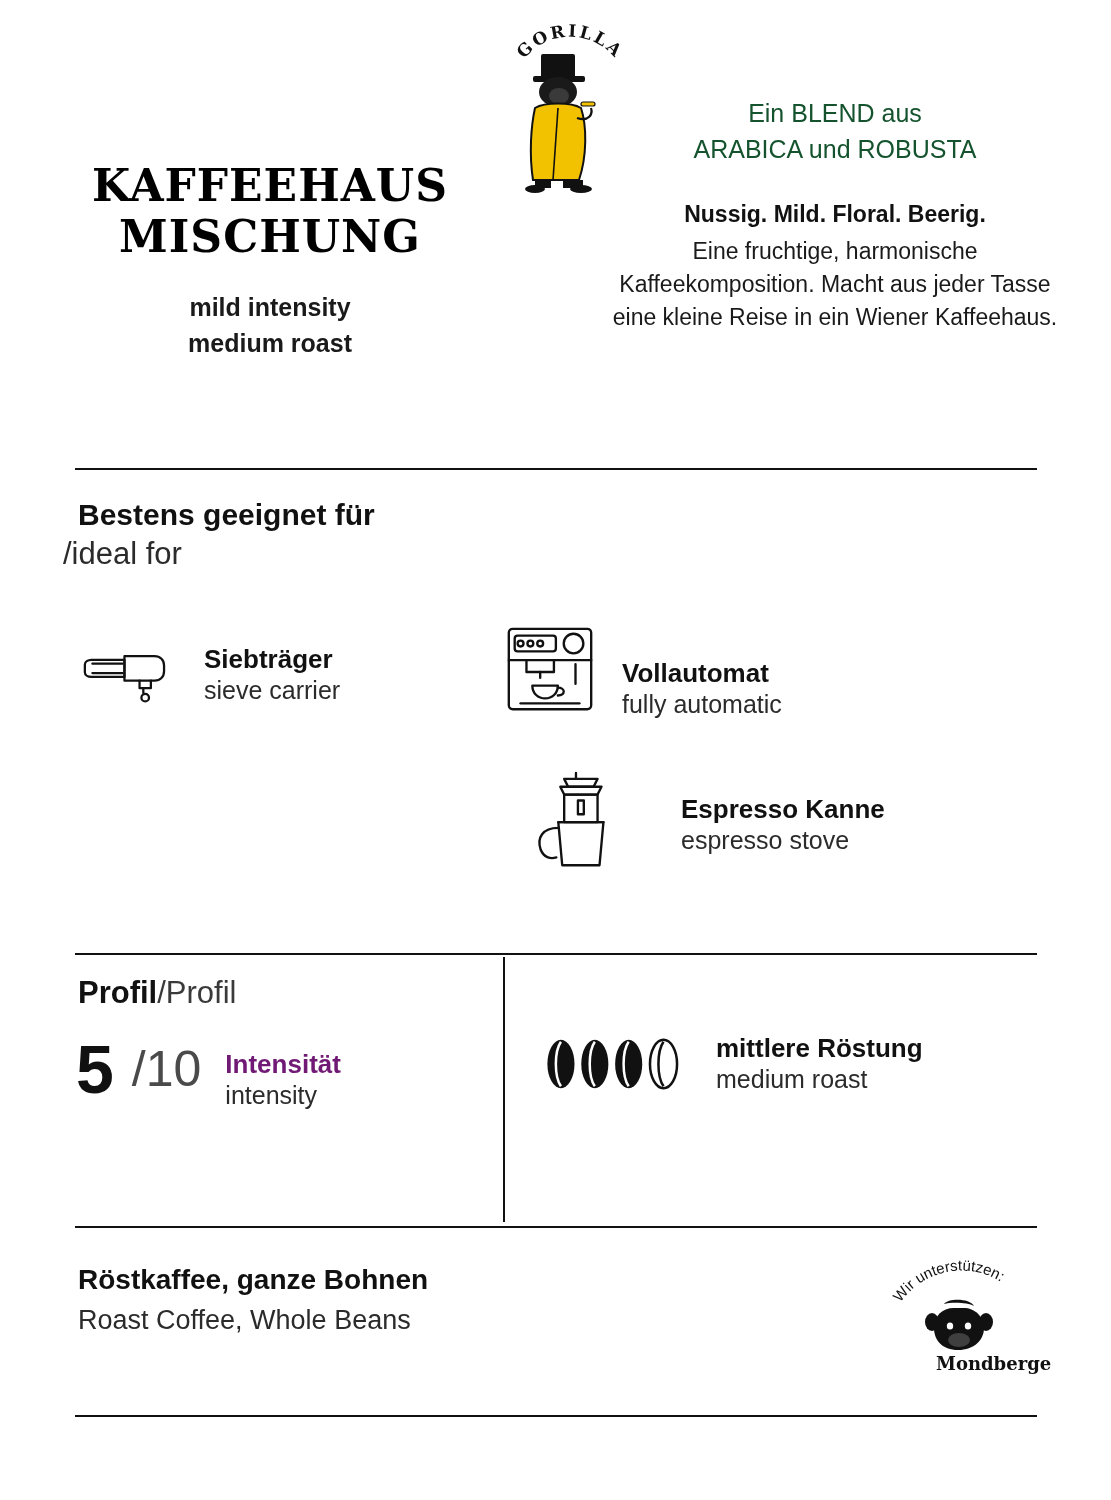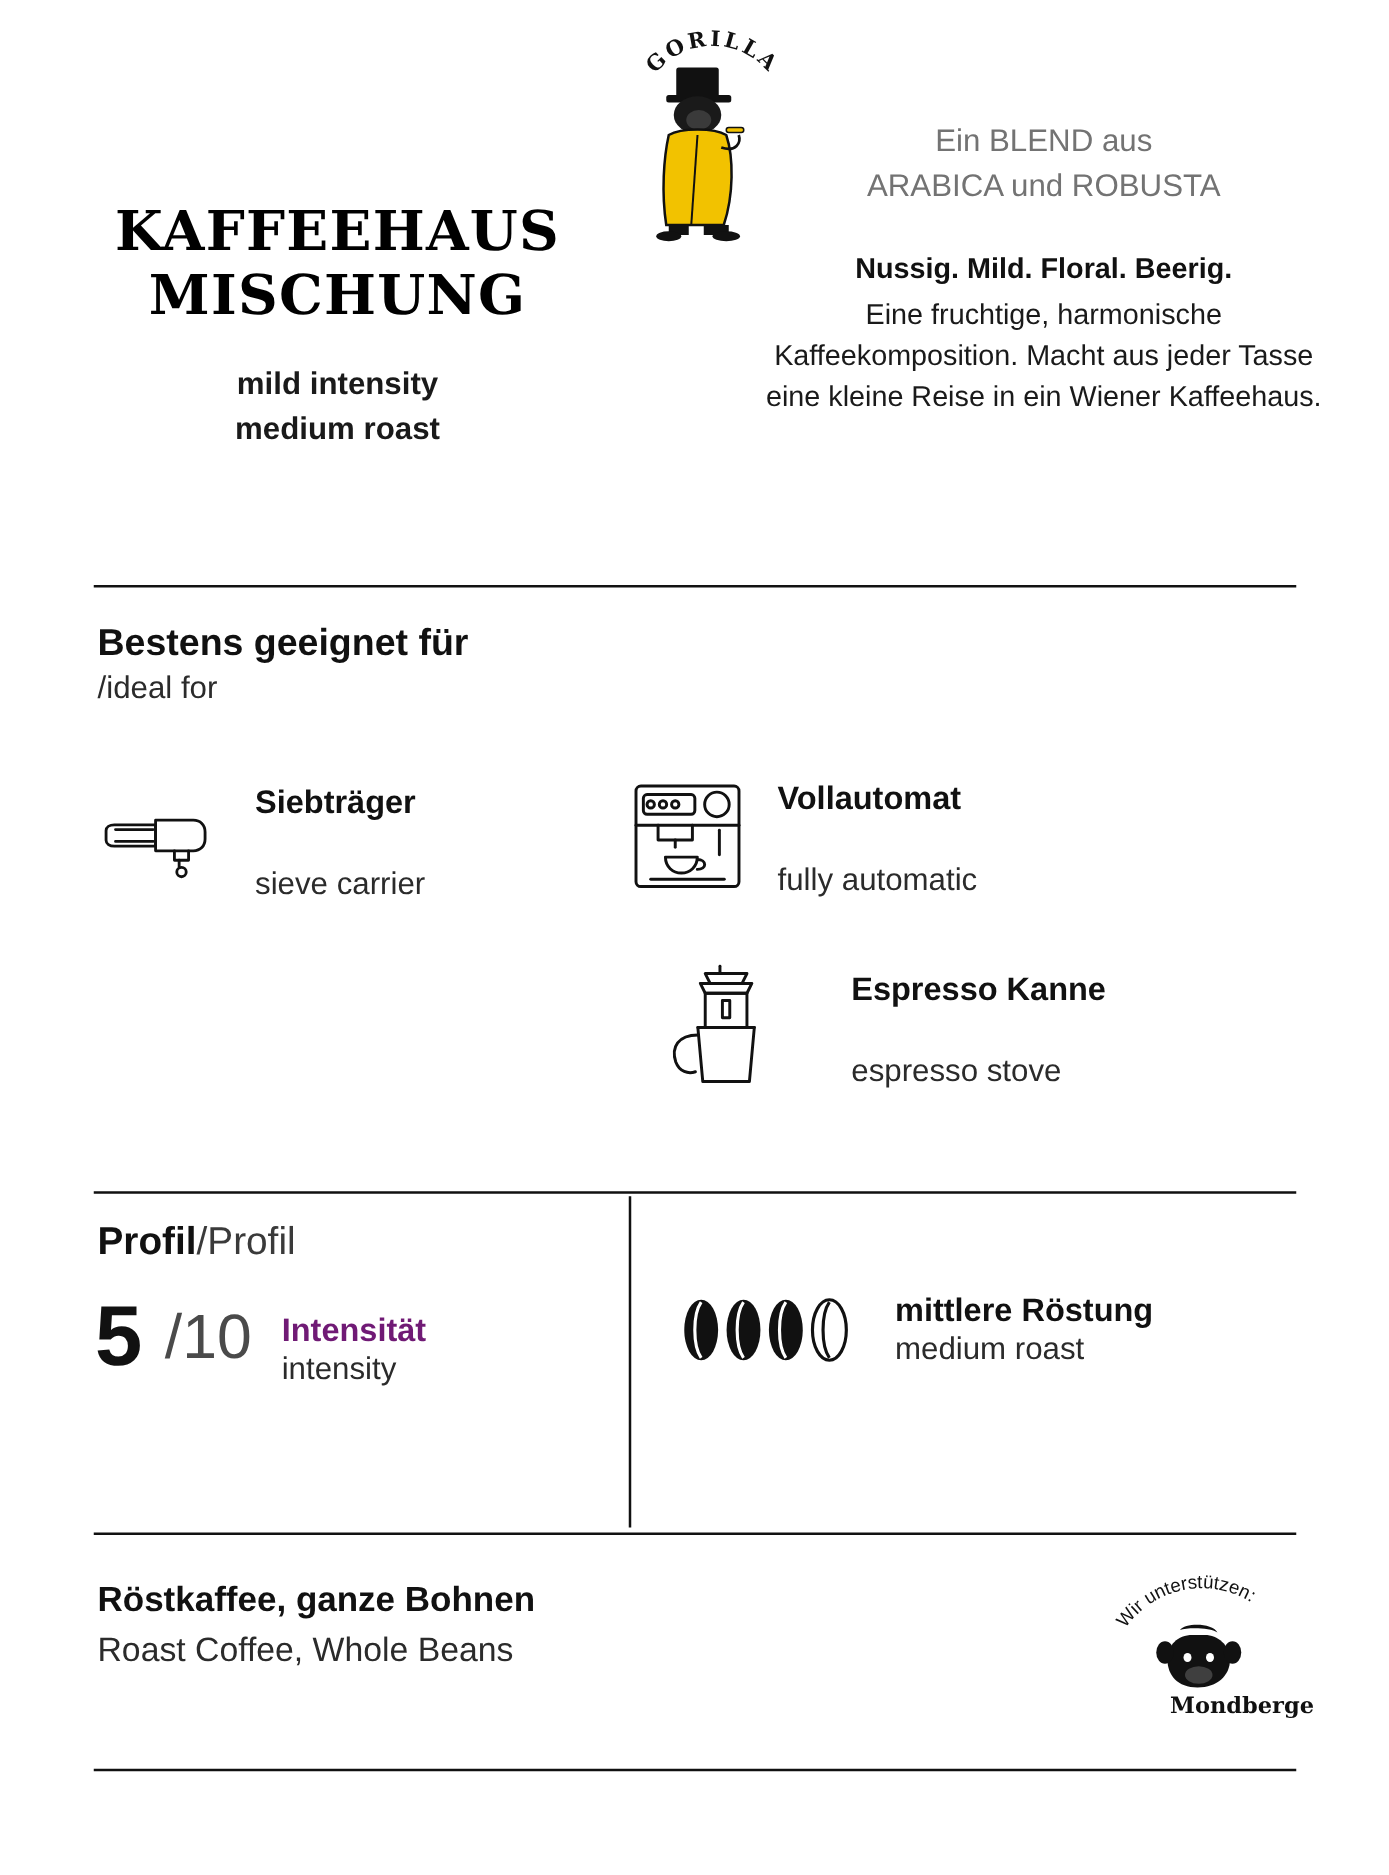--- a/index.html
+++ b/index.html
@@ -63,21 +63,21 @@
   .right-block {
     position: absolute;
     left: 600px;
     top: 95px;
     width: 470px;
     text-align: center;
   }
   .blend-line {
     font-size: 25px;
     line-height: 1.45;
-    color: #737373;
+    color: #14532d;
   }
   .flavor {
     margin-top: 33px;
     font-size: 23px;
     font-weight: bold;
     color: #111;
   }
   .desc {
     margin-top: 7px;
     font-size: 23px;
@@ -109,23 +109,23 @@
   .head-de {
     position: absolute;
     left: 78px;
     top: 28px;
     font-size: 30px;
     font-weight: bold;
     color: #111;
   }
   .head-en {
     position: absolute;
-    left: 78px;
+    left: 63px;
     top: 66px;
-    font-size: 25px;
+    font-size: 31px;
     color: #2b2b2b;
   }
 
   .use-item {
     position: absolute;
     display: flex;
     align-items: center;
   }
   .use-icon {
     width: 108px;
@@ -140,21 +140,20 @@
   .use-de {
     font-size: 26px;
     font-weight: bold;
     color: #111;
     line-height: 1.2;
   }
   .use-en {
     font-size: 25px;
     color: #2b2b2b;
     line-height: 1.25;
-    margin-top: 35px;
   }
 
   
   .section-profile {
     position: absolute;
     left: 0;
     top: 955px;
     width: 1111px;
     height: 270px;
   }

